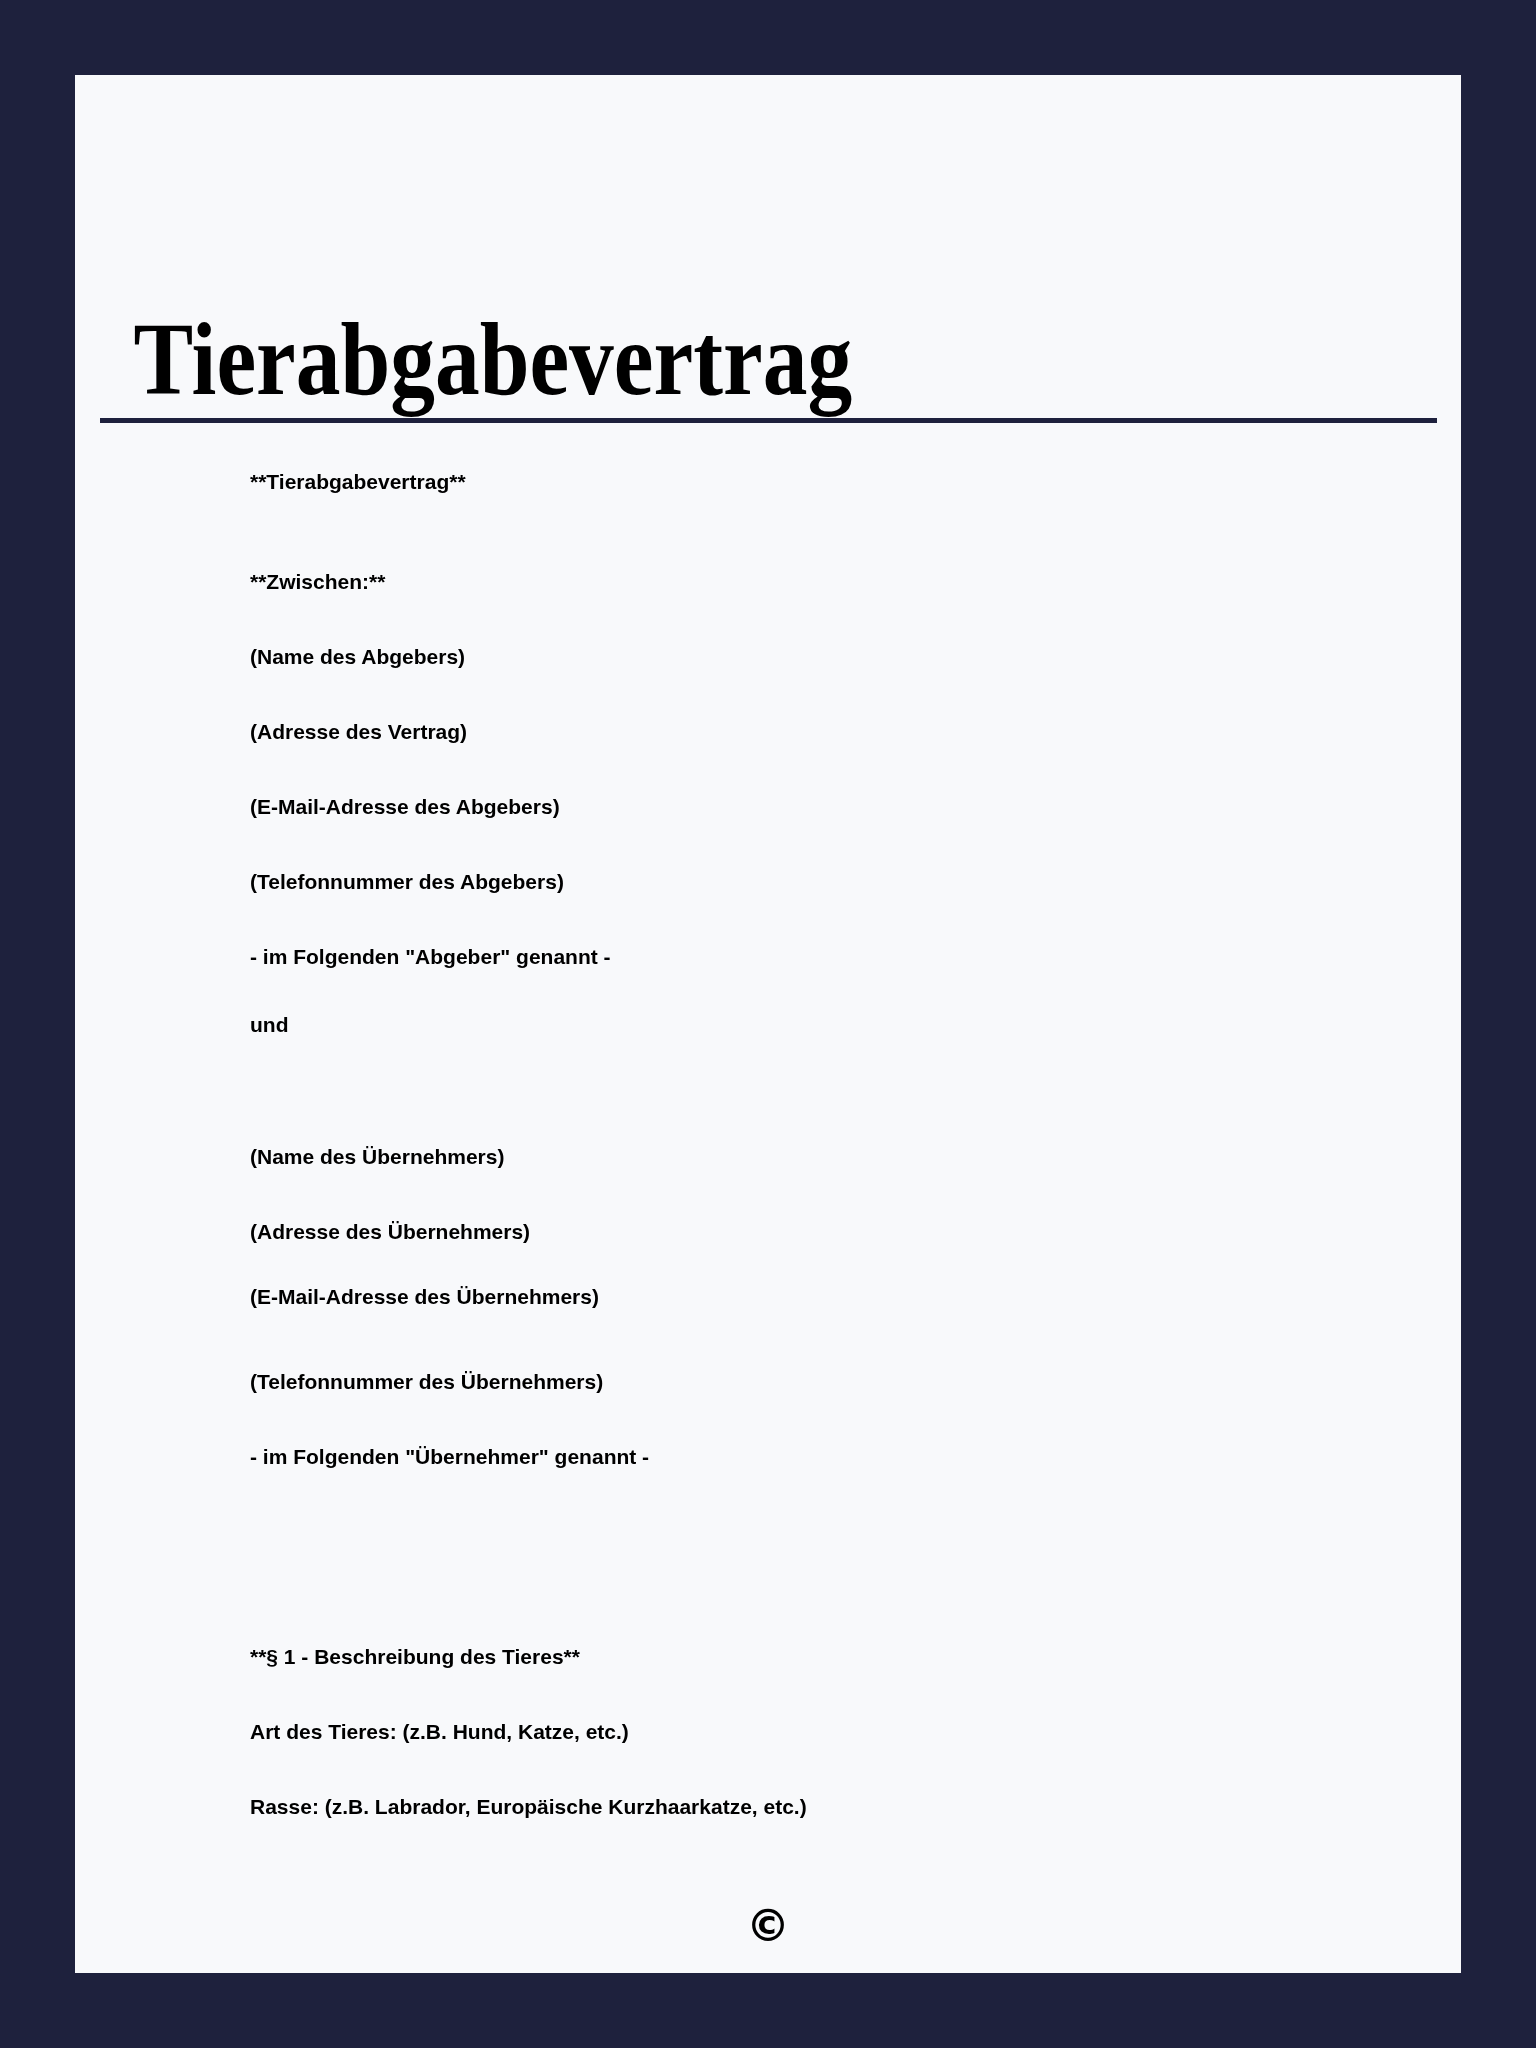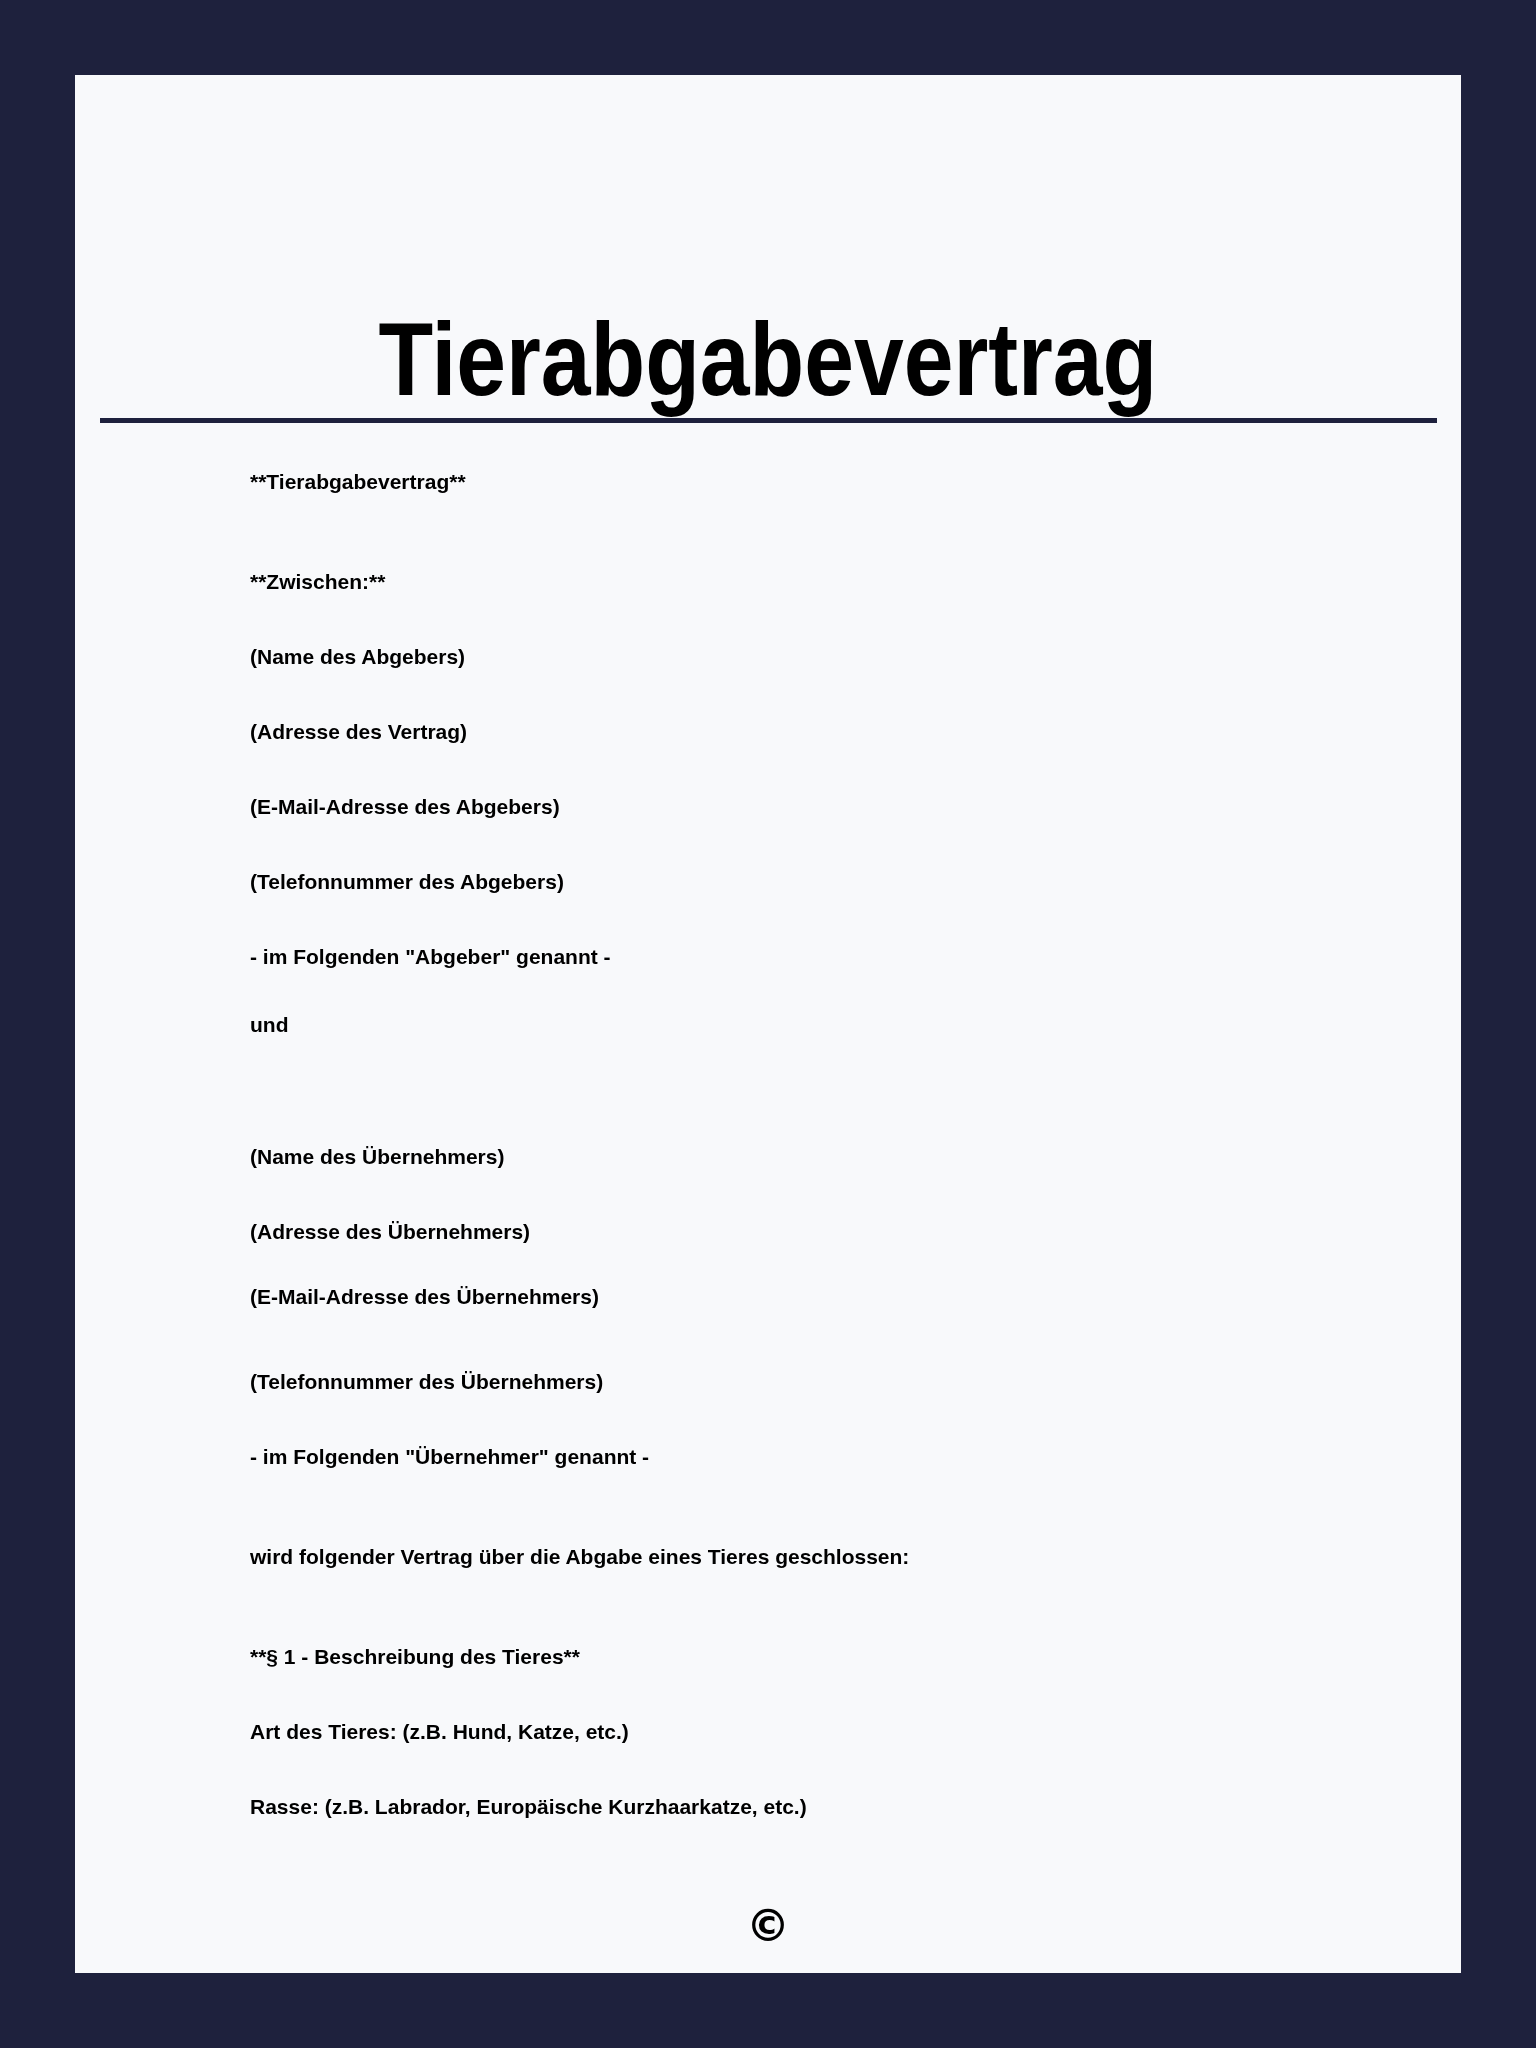--- a/index.html
+++ b/index.html
@@ -20,22 +20,21 @@
       top: 75px;
       width: 1386px;
       height: 1898px;
       background: #f8f9fb;
     }
     .title {
       position: absolute;
       left: 0;
       width: 1386px;
       top: 232px;
-      text-align: center;
-      font-family: Liberation Sans, sans-serif;
+      font-family: Liberation Serif, serif;
       font-weight: bold;
       font-size: 104px;
       line-height: 104px;
       color: #000;
       letter-spacing: 0px;
     }
     .title span {
       display: inline-block;
       transform: scaleX(0.86);
       transform-origin: center;
@@ -84,19 +83,18 @@
   <div class="line" style="top:646px">(Adresse des Vertrag)</div>
   <div class="line" style="top:721px">(E-Mail-Adresse des Abgebers)</div>
   <div class="line" style="top:796px">(Telefonnummer des Abgebers)</div>
   <div class="line" style="top:871px">- im Folgenden "Abgeber" genannt -</div>
   <div class="line" style="top:939px">und</div>
   <div class="line" style="top:1071px">(Name des Übernehmers)</div>
   <div class="line" style="top:1146px">(Adresse des Übernehmers)</div>
   <div class="line" style="top:1211px">(E-Mail-Adresse des Übernehmers)</div>
   <div class="line" style="top:1296px">(Telefonnummer des Übernehmers)</div>
   <div class="line" style="top:1371px">- im Folgenden "Übernehmer" genannt -</div>
-  <div class="line" style="top:1471px">wird folgender Vertrag über die Abgabe eines Tieres geschlossen:</div>
   <div class="line" style="top:1571px">**§ 1 - Beschreibung des Tieres**</div>
   <div class="line" style="top:1646px">Art des Tieres: (z.B. Hund, Katze, etc.)</div>
   <div class="line" style="top:1721px">Rasse: (z.B. Labrador, Europäische Kurzhaarkatze, etc.)</div>
 
   <div class="copyright">©</div>
 </div>
 
 </body></html>

